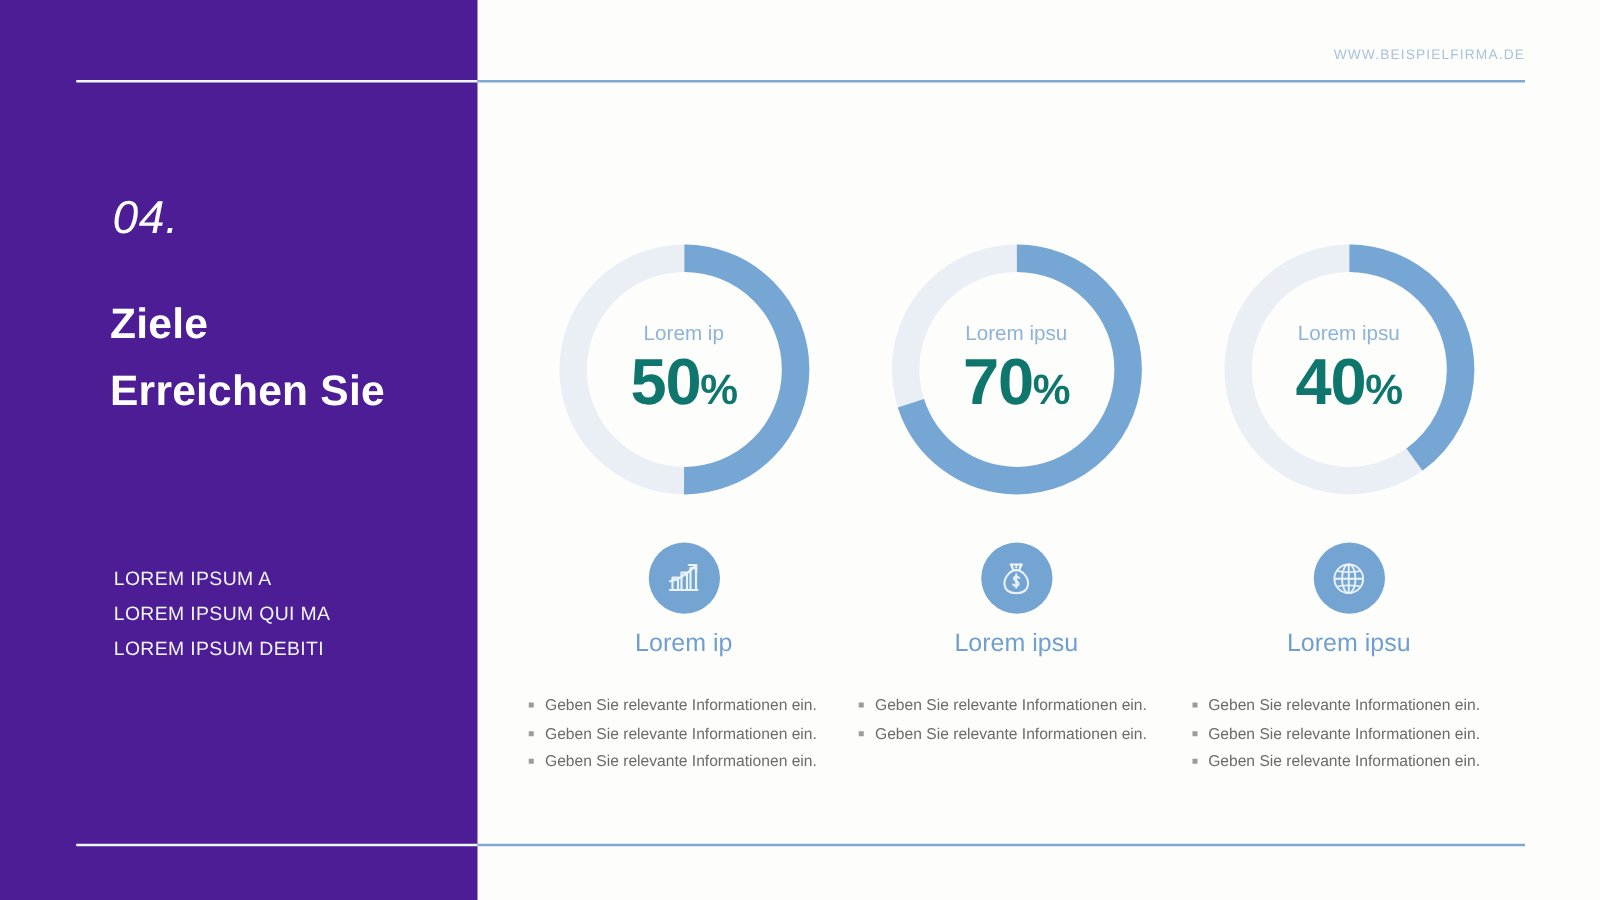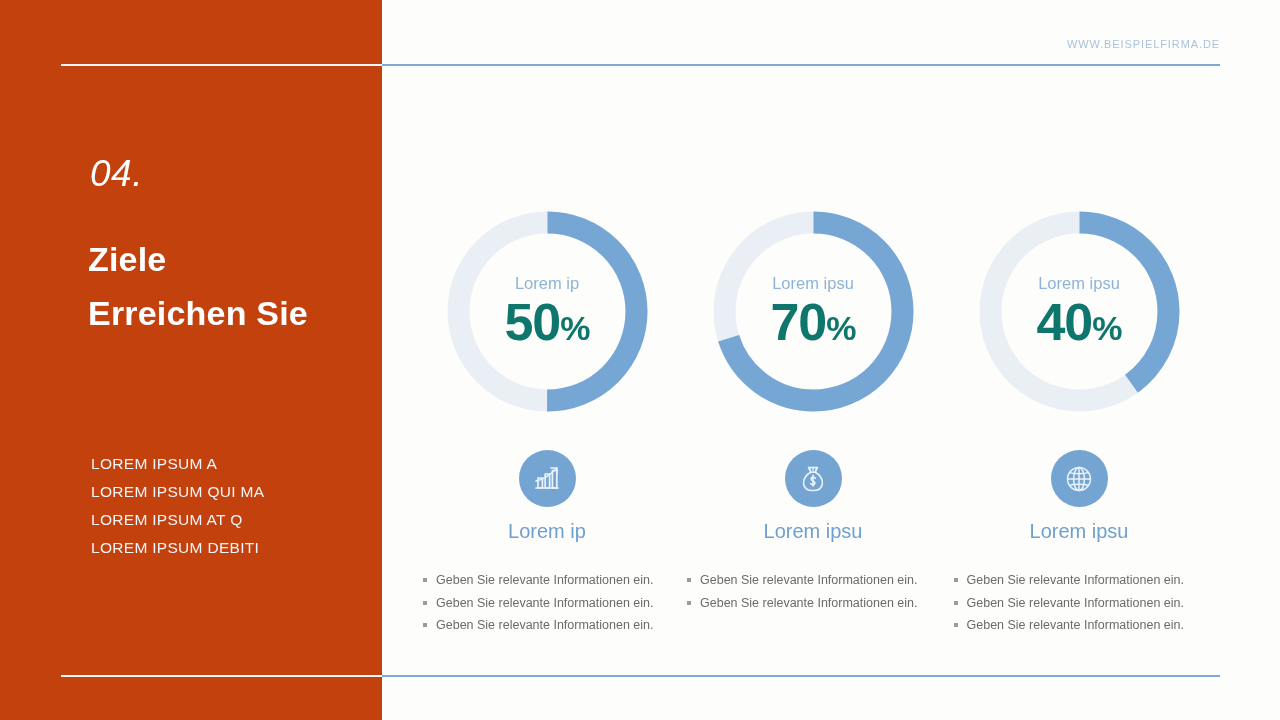--- a/index.html
+++ b/index.html
@@ -7,21 +7,21 @@
     width:1280px;height:720px;overflow:hidden;
     background:#FDFEFB;
     font-family:"Liberation Sans", sans-serif;
     -webkit-font-smoothing:antialiased;
   }
   .slide{position:relative;width:1280px;height:720px;background:#FDFEFB;}
 
   
   .sidebar{
     position:absolute;left:0;top:0;width:382px;height:720px;
-    background:#c2410c;
+    background:#4c1d95;
   }
   .side-rule-top{
     position:absolute;left:61px;top:64px;width:321px;height:2px;
     background:#F2F7FB;
   }
   .side-rule-bottom{
     position:absolute;left:61px;top:675px;width:321px;height:2px;
     background:#F2F7FB;
   }
   .slide-number{
@@ -60,21 +60,21 @@
     background:#7FA8D2;
   }
   .intro{
     position:absolute;left:430px;top:107px;width:640px;
     font-size:13.5px;color:#595959;line-height:23px;
   }
   .intro div{white-space:nowrap;}
 
   
   .cols{
-    position:absolute;left:414px;top:204px;width:800px;height:460px;
+    position:absolute;left:414px;top:188px;width:800px;height:460px;
     display:flex;
   }
   .col{width:266px;display:flex;flex-direction:column;align-items:center;}
 
   .donut-wrap{position:relative;width:215px;height:215px;}
   .donut-wrap svg{display:block;}
   .donut-center{
     position:absolute;left:0;top:0;width:215px;height:215px;
     display:flex;flex-direction:column;align-items:center;justify-content:center;
   }
@@ -120,21 +120,20 @@
   <div class="sidebar">
     <div class="side-rule-top"></div>
     <div class="slide-number">04.</div>
     <div class="side-title">
       <div>Ziele</div>
       <div>Erreichen Sie</div>
     </div>
     <ul class="side-list">
       <li>LOREM IPSUM A</li>
       <li>LOREM IPSUM QUI MA</li>
-      <li>LOREM IPSUM AT Q</li>
       <li>LOREM IPSUM DEBITI</li>
     </ul>
     <div class="side-rule-bottom"></div>
   </div>
 
   <div class="site-url">WWW.BEISPIELFIRMA.DE</div>
   <div class="top-rule"></div>
 
 
   <div class="cols">

